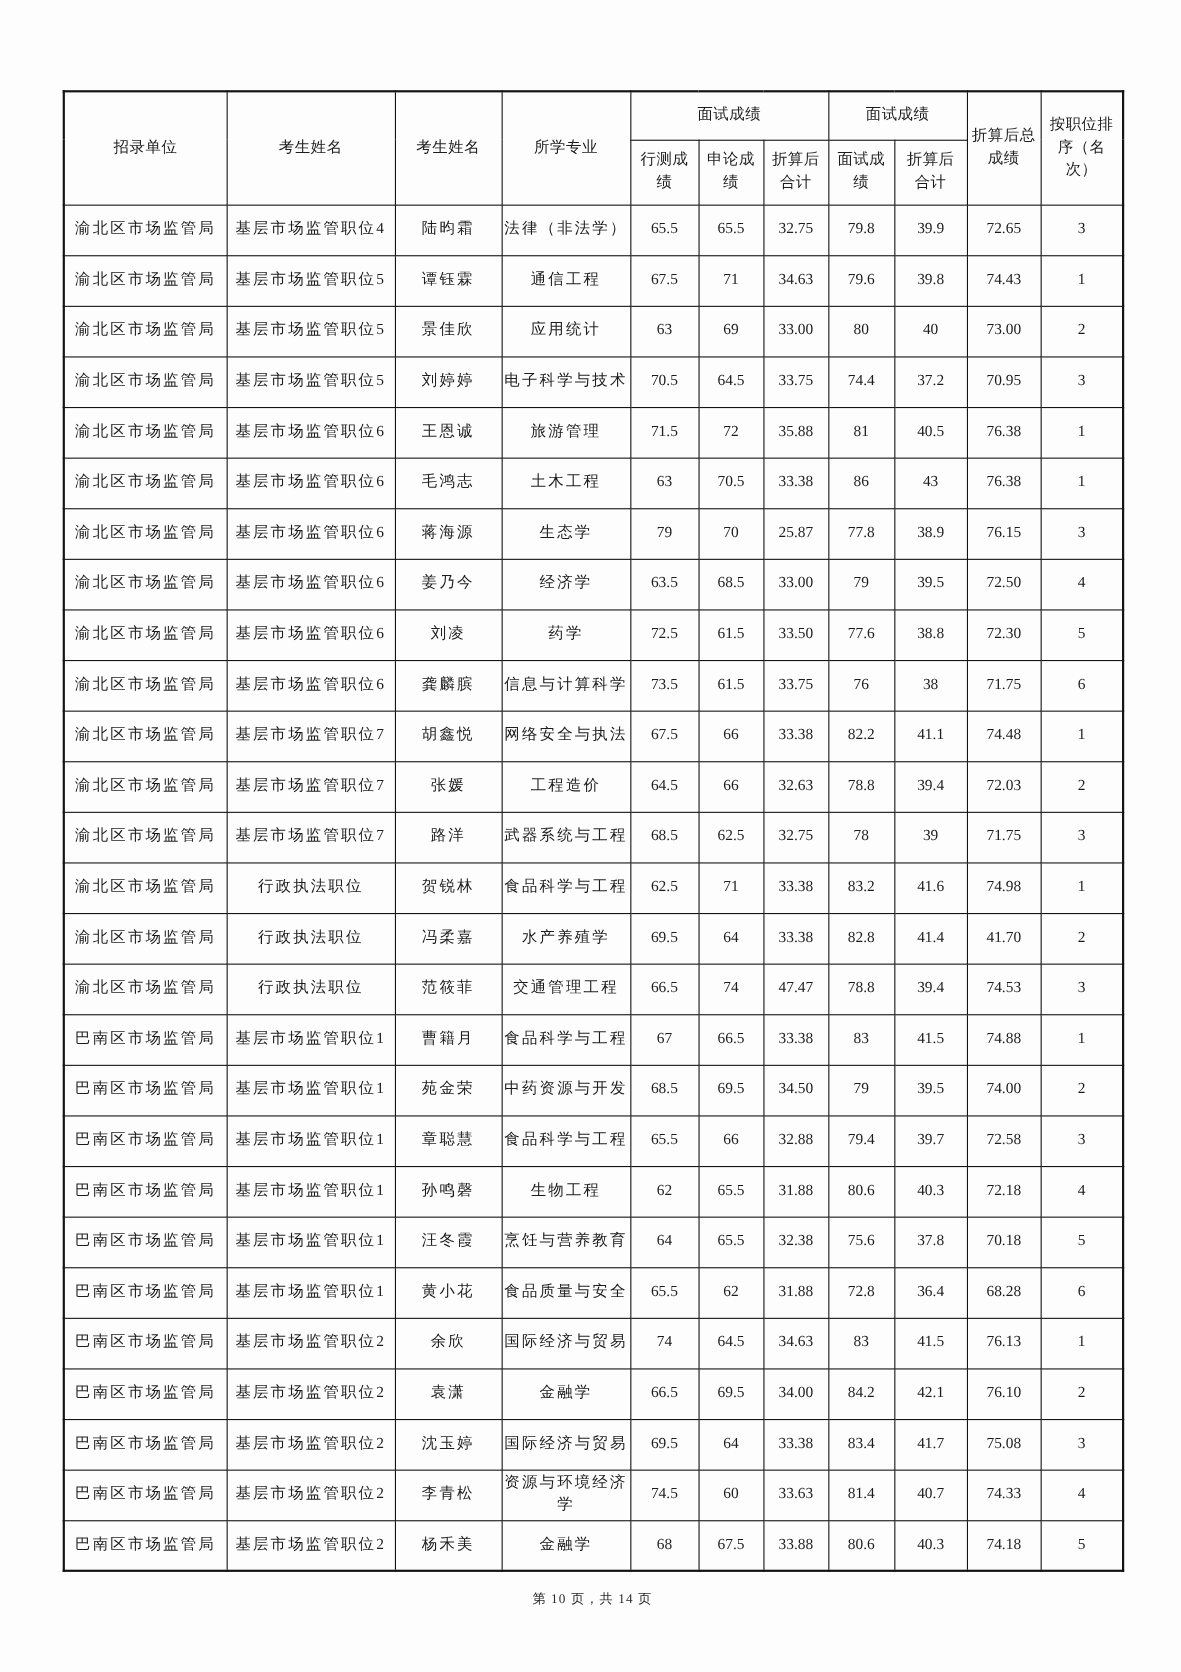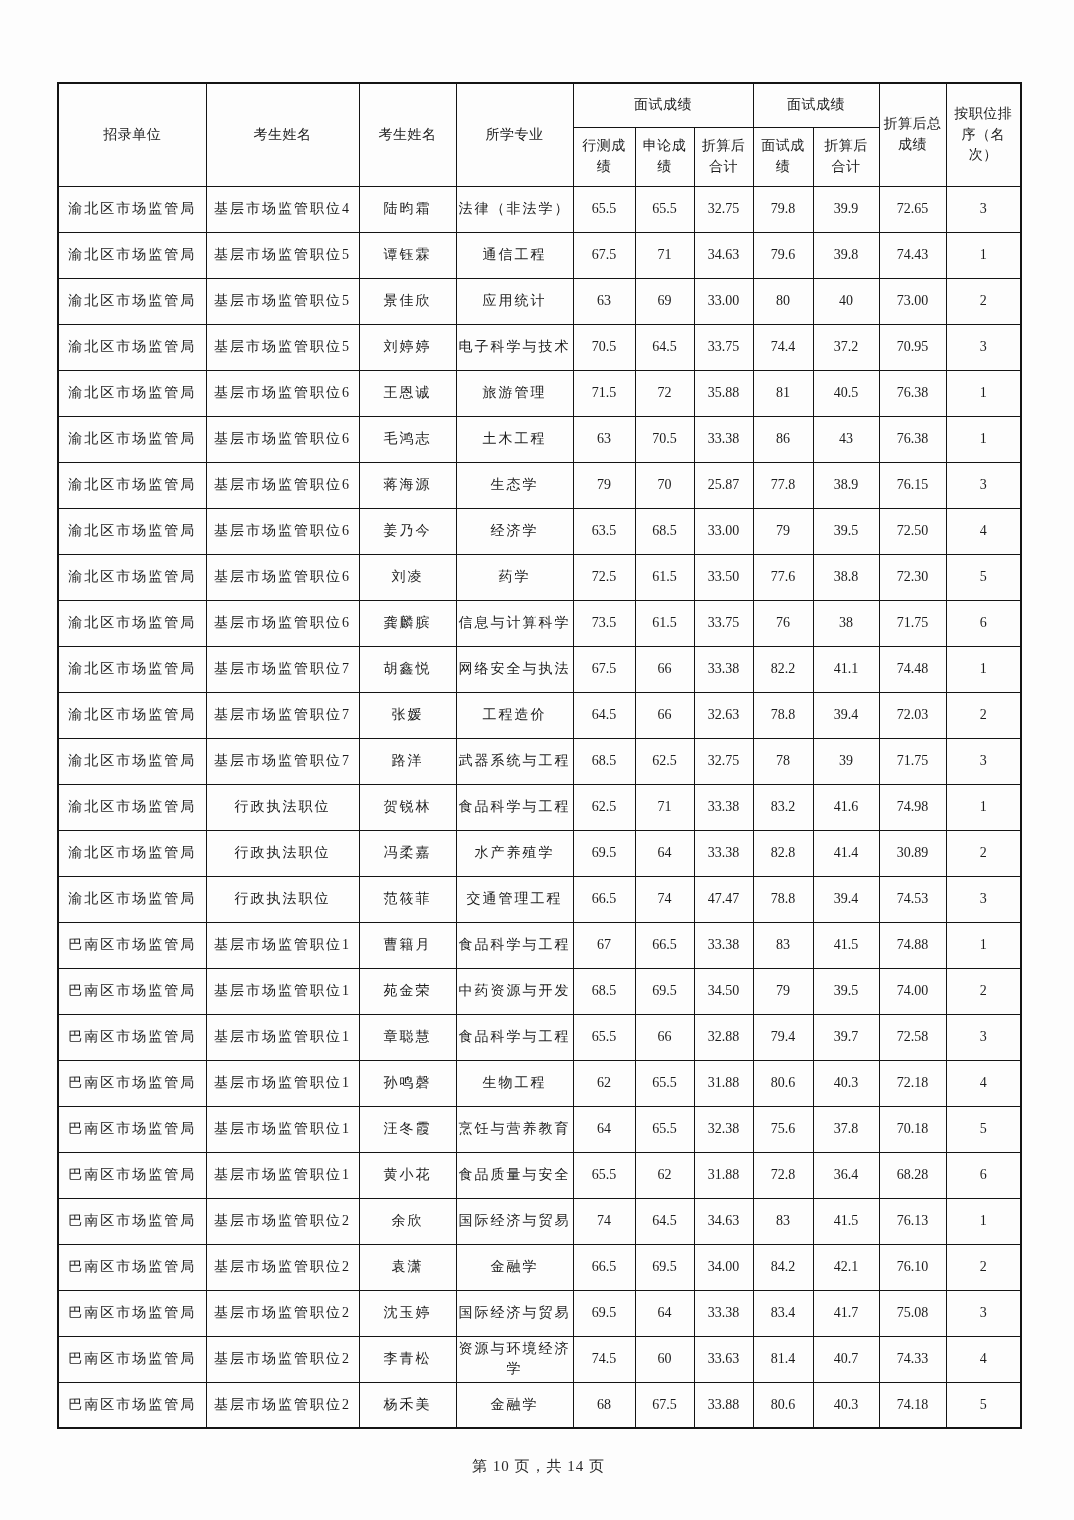--- a/index.html
+++ b/index.html
@@ -30,24 +30,24 @@
   thead tr.group-row { height: 44px; }
   thead tr.sub-row { height: 59px; }
   th { padding: 1px; letter-spacing: 0.5px; }
   thead tr.sub-row th { padding: 1px 7px; }
   tbody tr { height: 46px; }
   td { padding: 1px 2px; }
   td.text-cell { letter-spacing: 2px; }
   td.num-cell { letter-spacing: 0; }
 
   .page-footer {
-    margin-top: 28px;
+    margin-top: 16px;
     width: 100%;
     text-align: center;
-    font-size: 15px;
+    font-size: 12px;
     letter-spacing: 1px;
     color: #2a2a2a;
   }
 </style>
 </head>
 <body>
 
 <div class="page-inner">
   <table class="score-table">
     <colgroup>
@@ -268,21 +268,21 @@
         <tr>
           <td class="text-cell">渝北区市场监管局</td>
           <td class="text-cell">行政执法职位</td>
           <td class="text-cell">冯柔嘉</td>
           <td class="text-cell">水产养殖学</td>
           <td class="num-cell">69.5</td>
           <td class="num-cell">64</td>
           <td class="num-cell">33.38</td>
           <td class="num-cell">82.8</td>
           <td class="num-cell">41.4</td>
-          <td class="num-cell">30.89</td>
+          <td class="num-cell">41.70</td>
           <td class="num-cell">2</td>
         </tr>
         <tr>
           <td class="text-cell">渝北区市场监管局</td>
           <td class="text-cell">行政执法职位</td>
           <td class="text-cell">范筱菲</td>
           <td class="text-cell">交通管理工程</td>
           <td class="num-cell">66.5</td>
           <td class="num-cell">74</td>
           <td class="num-cell">47.47</td>

